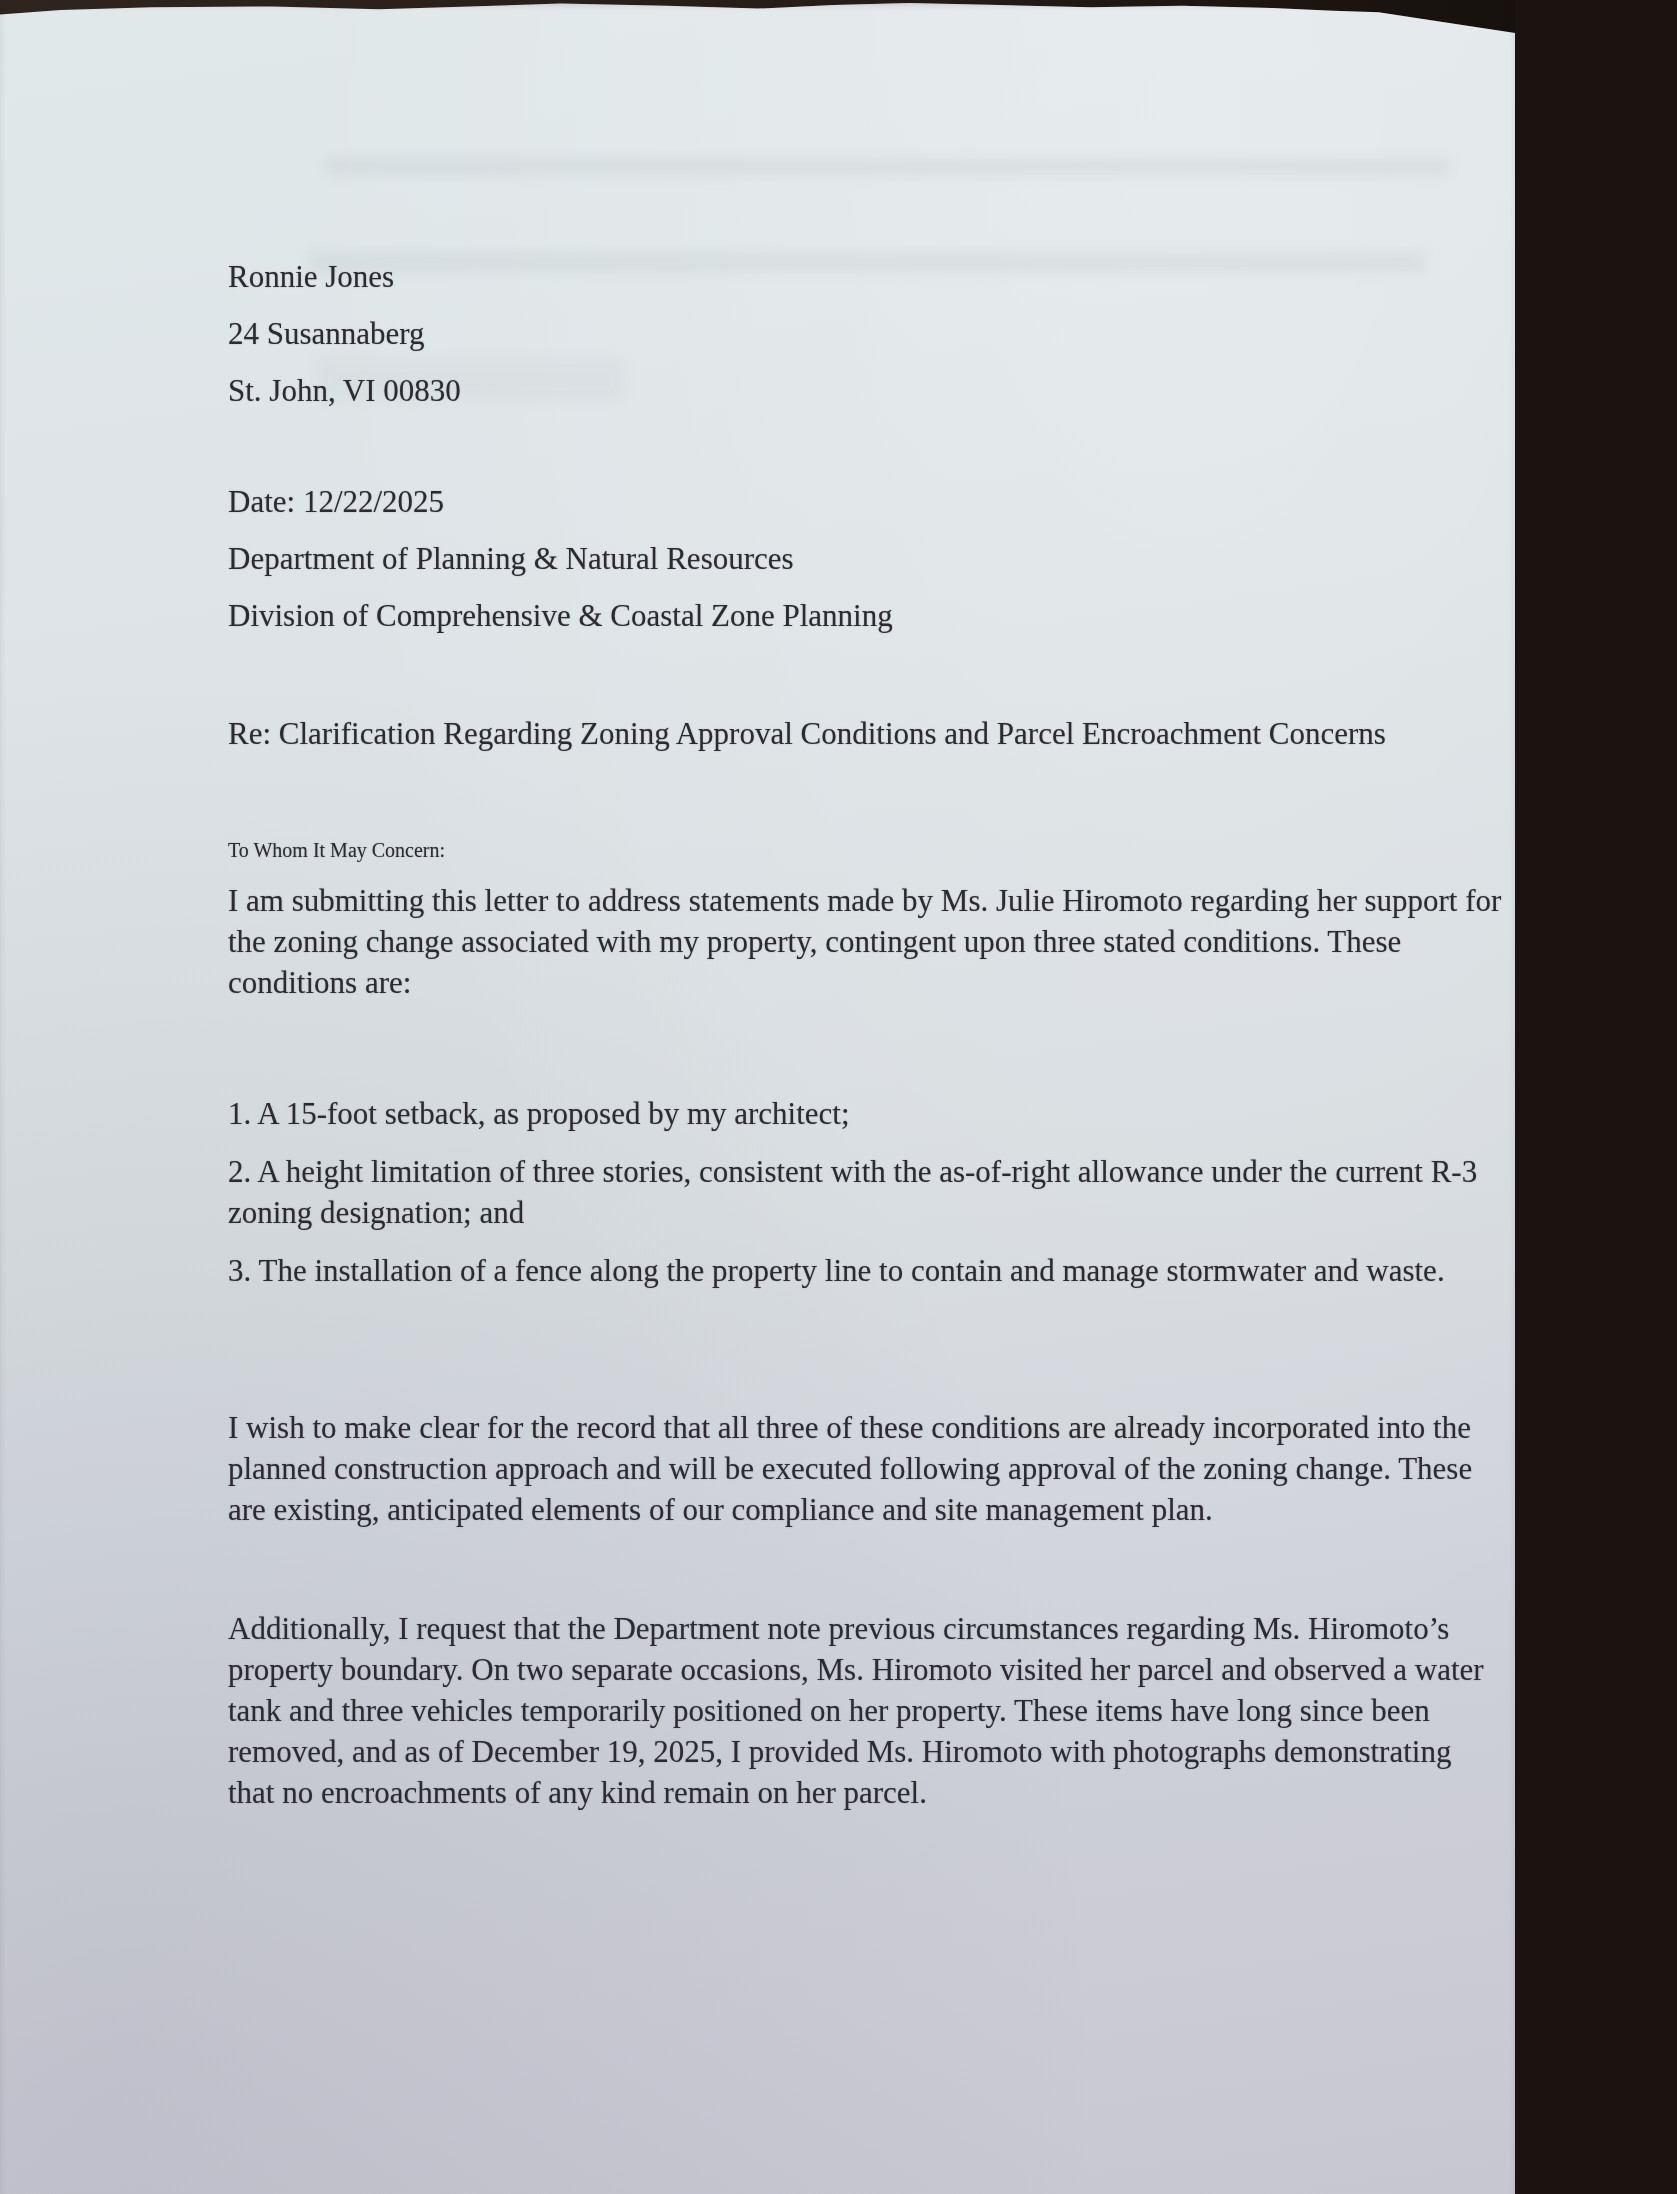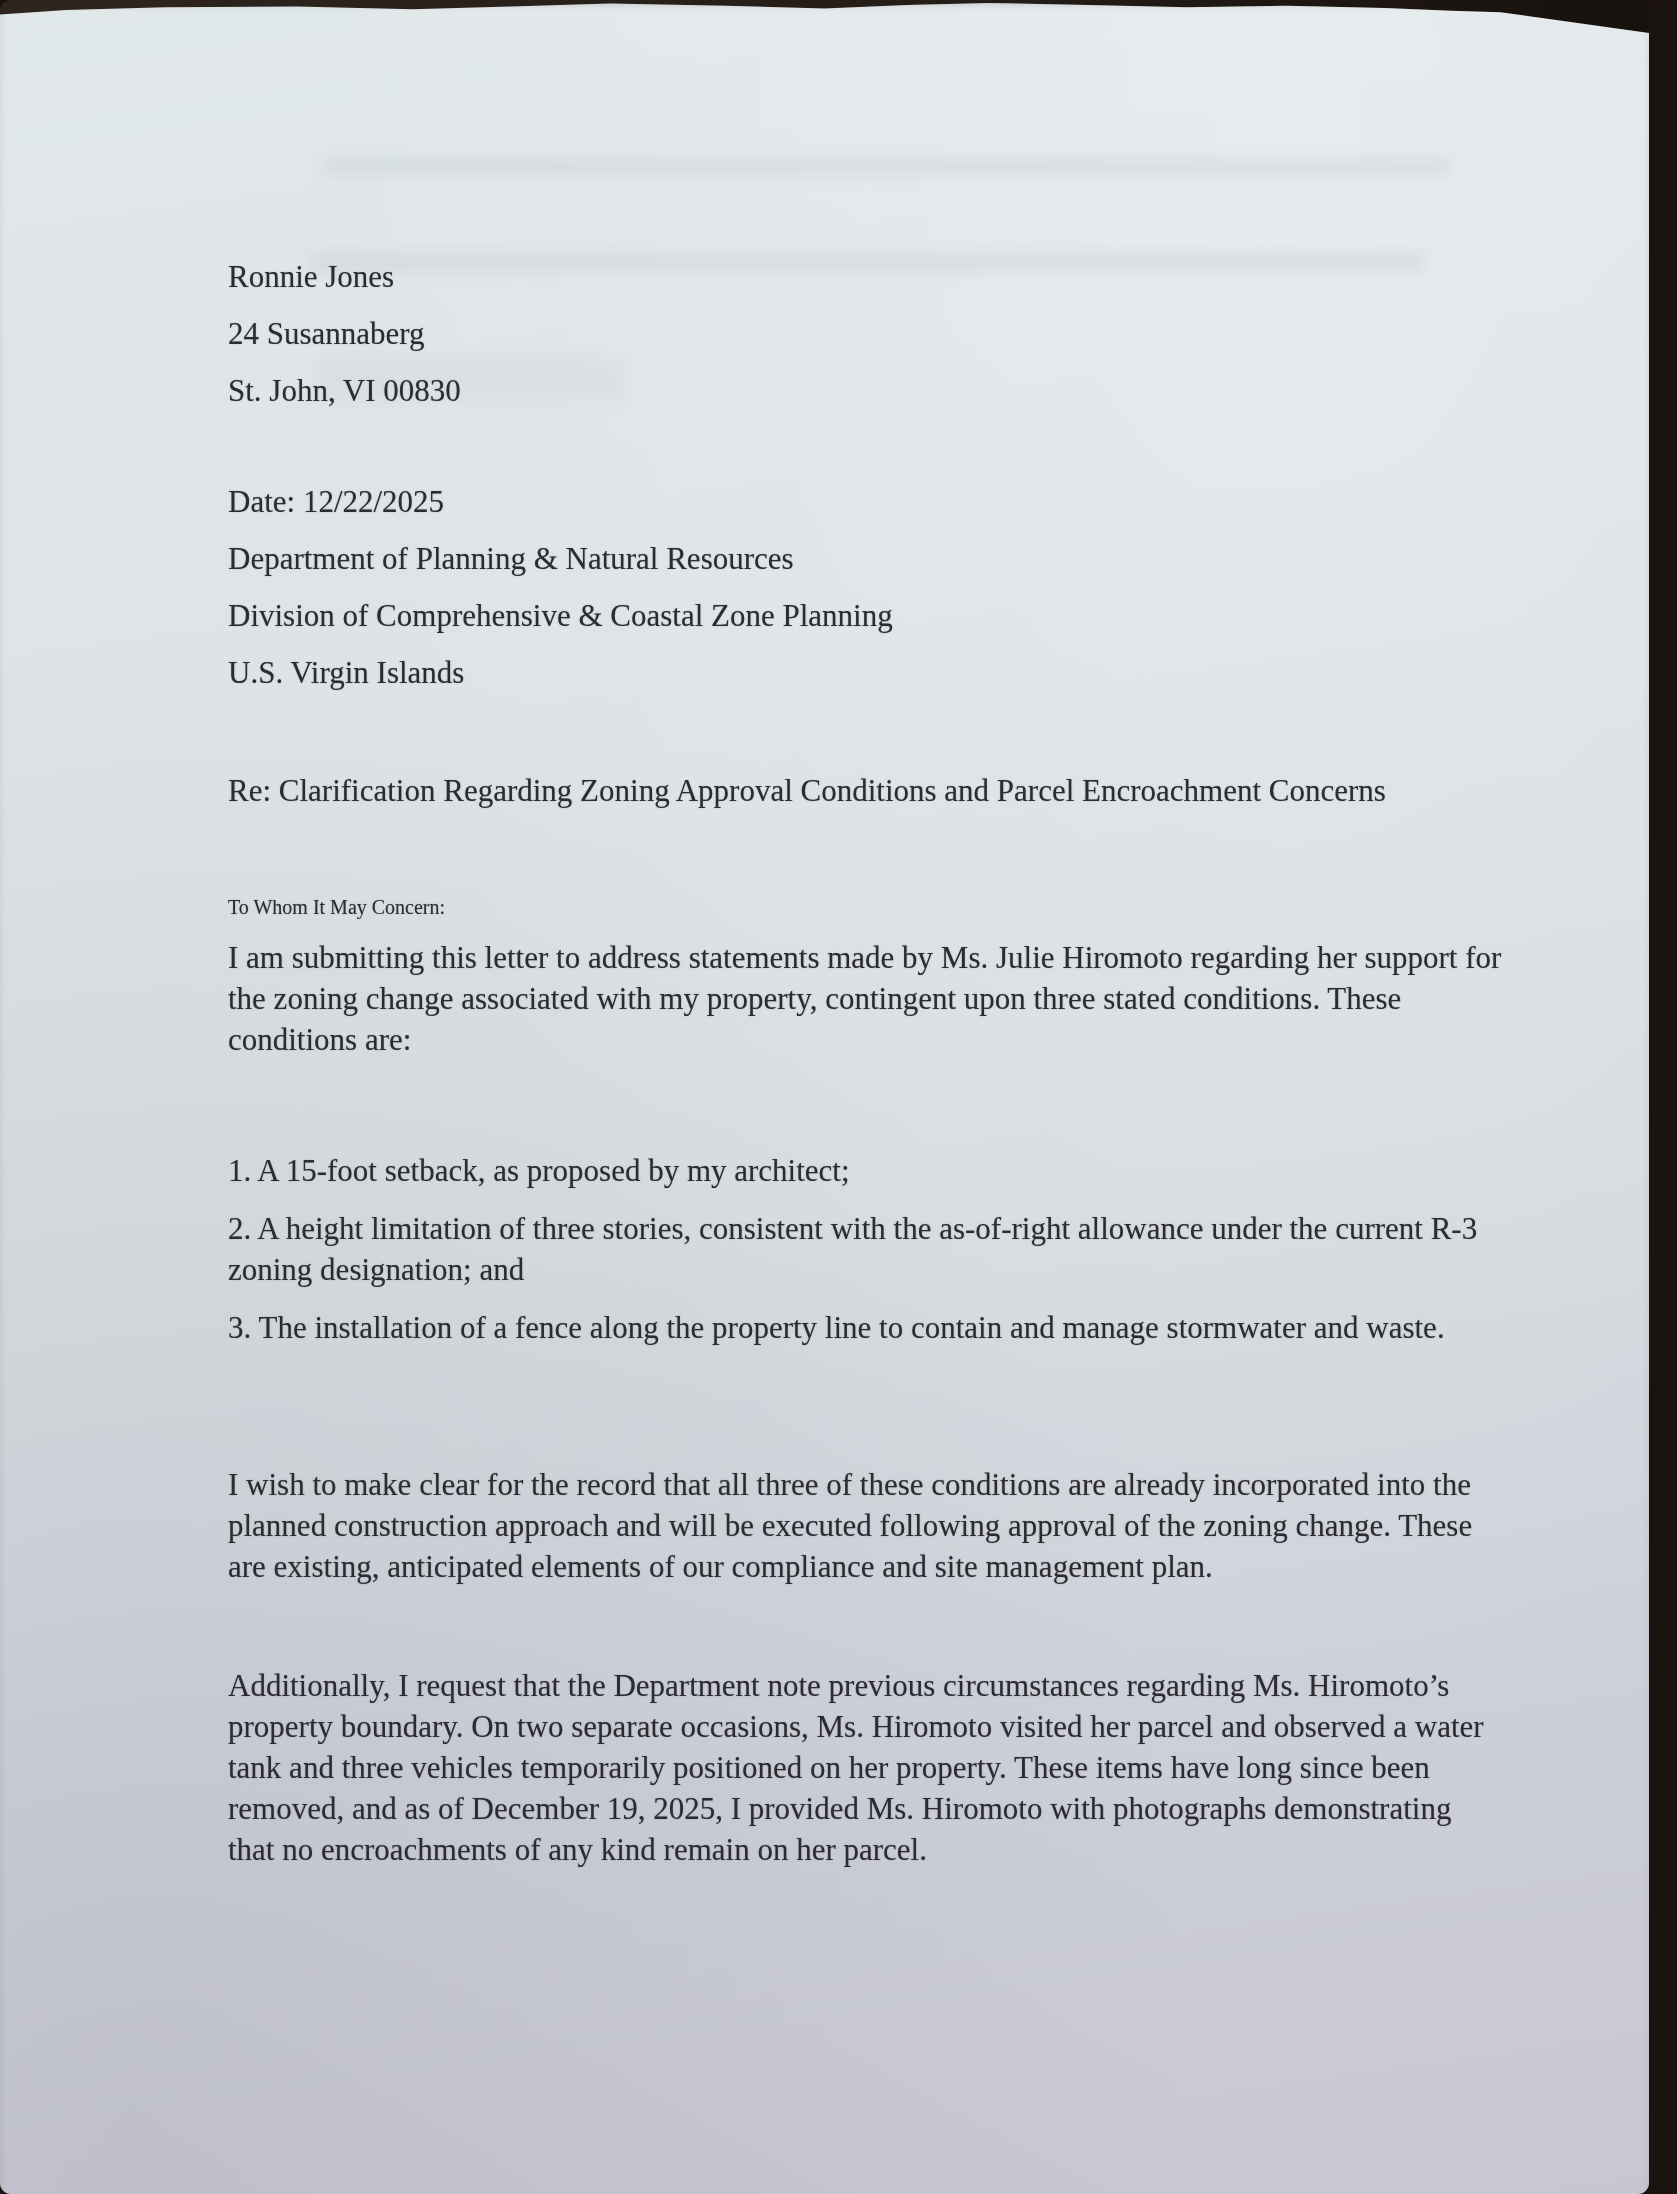--- a/index.html
+++ b/index.html
@@ -1,23 +1,22 @@
 <!DOCTYPE html>
 <html style="font-size:11.5px"><head>
 <meta charset="utf-8">
 <title>Scanned Letter</title>
 <style>
   html,body{margin:0;padding:0;background:#1a130f;}
   .stage{
     position:relative;
-    width:1649px;height:2194px;
+    width:1515px;height:2194px;
     overflow:hidden;
     background:linear-gradient(90deg,#2e251e 0%,#261d17 55%,#17110d 100%);
     font-family:"Liberation Serif","DejaVu Serif",serif;
-    border-radius:11px;
   }
   .paper{
     position:absolute;inset:0;
     background:
       radial-gradient(ellipse at 78% 6%, rgba(255,255,255,0.22), rgba(255,255,255,0) 55%),
       radial-gradient(ellipse at 8% 96%, rgba(88,88,110,0.10), rgba(88,88,110,0) 50%),
       linear-gradient(172deg,#e1e8ea 0%,#dde3e6 30%,#d7dce0 55%,#cdcfd8 80%,#c7c7d1 100%);
     clip-path:polygon(0 14.4px,4% 10px,10% 7.2px,18% 6.5px,25% 9.3px,31% 6.5px,37% 3.6px,44% 5.7px,50% 8.6px,55% 5px,60% 2.9px,66% 5px,72% 7.2px,78% 5.7px,84% 8px,88% 10.8px,91% 12.2px,100% 33px,100% 100%,0 100%);
     box-shadow:inset 0 5.7px 10px -4.3px rgba(70,70,80,0.45);
   }
@@ -61,21 +60,20 @@
       <div class="sender-block">
         <p class="hdr-line">Ronnie Jones</p>
         <p class="hdr-line">24 Susannaberg</p>
         <p class="hdr-line">St. John, VI 00830</p>
       </div>
 
       <div class="date-block">
         <p class="hdr-line">Date: 12/22/2025</p>
         <p class="hdr-line">Department of Planning &amp; Natural Resources</p>
         <p class="hdr-line">Division of Comprehensive &amp; Coastal Zone Planning</p>
-        <p class="hdr-line">U.S. Virgin Islands</p>
       </div>
 
       <p class="subject">Re: Clarification Regarding Zoning Approval Conditions and Parcel Encroachment Concerns</p>
 
       <p class="salutation">To Whom It May Concern:</p>
 
       <p class="para intro">I am submitting this letter to address statements made by Ms. Julie Hiromoto regarding her support for the zoning change associated with my property, contingent upon three stated conditions. These conditions are:</p>
 
       <p class="para cond-first">1. A 15-foot setback, as proposed by my architect;</p>
       <p class="para cond">2. A height limitation of three stories, consistent with the as-of-right allowance under the current R-3 zoning designation; and</p>

